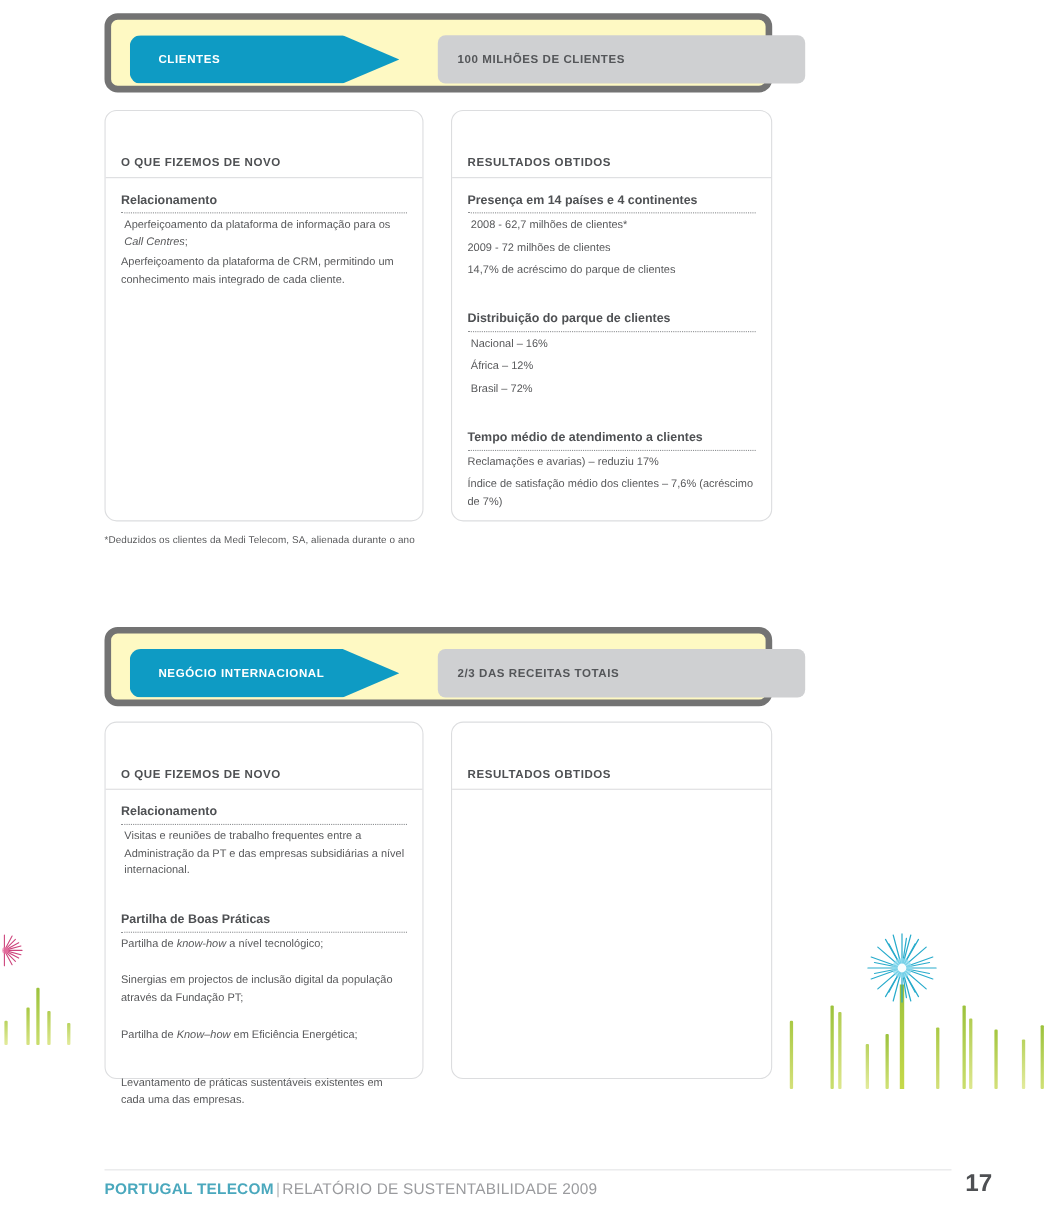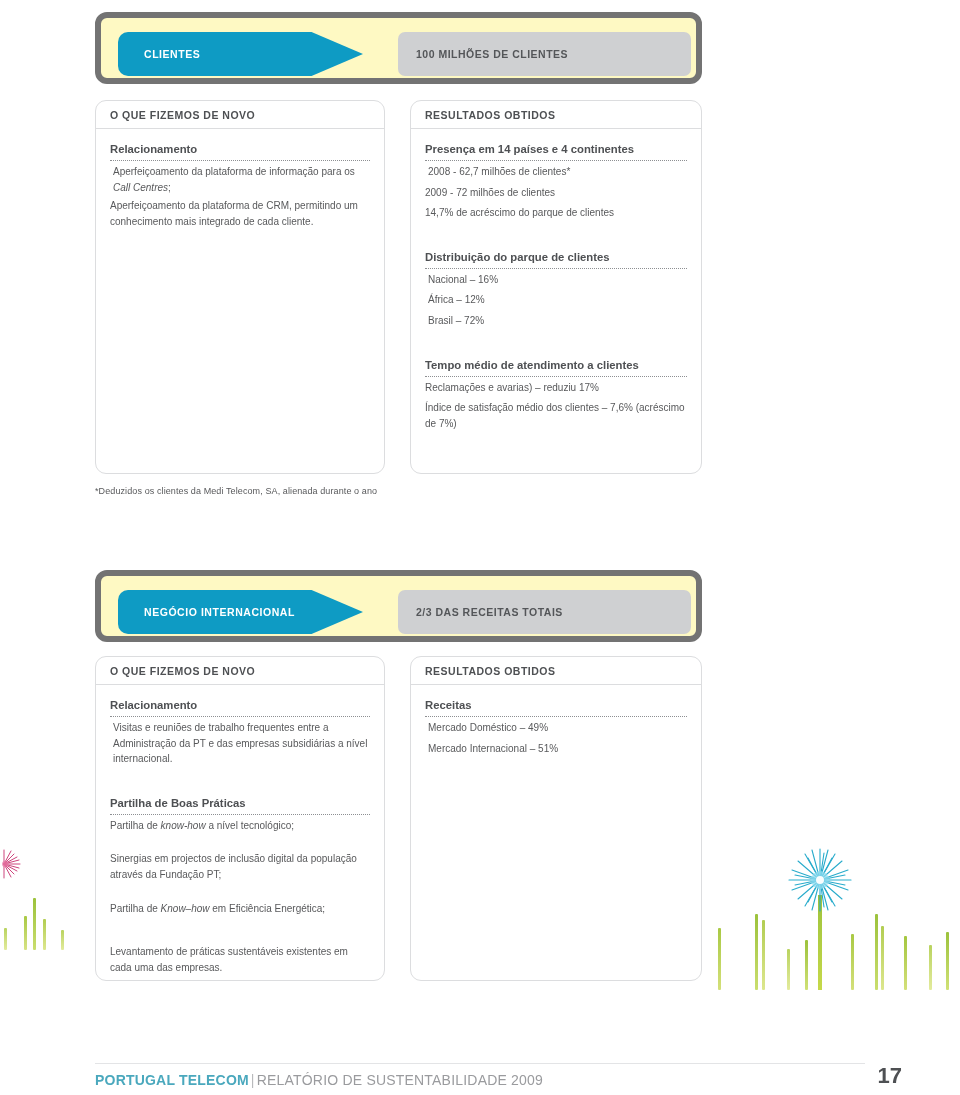--- a/index.html
+++ b/index.html
@@ -59,21 +59,21 @@
     color: #ffffff;
     font-size: 10.5px;
     font-weight: bold;
     letter-spacing: 0.55px;
     padding-left: 26px;
   }
   .grey-tag {
     position: absolute;
     left: 297px;
     top: 14px;
-    width: 293px;
+    width: 334px;
     height: 44px;
     background: #cfd0d2;
     border-radius: 7px;
     display: flex;
     align-items: center;
   }
   .grey-tag span {
     color: #545659;
     font-size: 10.5px;
     font-weight: bold;
@@ -87,20 +87,21 @@
     border: 1px solid #dcdddf;
     border-radius: 11px;
     background: #ffffff;
   }
   .panel-header {
     height: 28px;
     border-bottom: 1px solid #dcdddf;
     display: flex;
     align-items: center;
     padding-left: 14px;
+    margin-top: 33px;
   }
   .panel-header span {
     font-size: 10.5px;
     font-weight: bold;
     color: #4e5053;
     letter-spacing: 0.5px;
   }
   .panel-body { padding: 13px 14px 10px 14px; }
 
   .blk { margin-bottom: 11px; }
@@ -269,28 +270,20 @@
         <div class="para" style="margin-top:18px;">Partilha de <em>Know–how</em> em Eficiência Energética;</div>
         <div class="para" style="margin-top:28px;">Levantamento de práticas sustentáveis existentes em cada uma das empresas.</div>
       </div>
 
     </div>
   </div>
 
   <div class="panel" style="left:410px; top:656px; width:292px; height:325px;">
     <div class="panel-header">
       <span>RESULTADOS OBTIDOS</span>
-    </div>
-    <div class="panel-body">
-      <div class="blk">
-        <div class="blk-title">Receitas</div>
-        <div class="dots"></div>
-        <div class="para indent">Mercado Doméstico – 49%</div>
-        <div class="para indent" style="margin-top:5px;">Mercado Internacional – 51%</div>
-      </div>
     </div>
   </div>
 
   <div class="deco" style="left:705px; top:835px; width:250px; height:155px;">
     <div class="blade" style="left:13px;  width:3px;  height:62px; background:linear-gradient(to bottom,#a9c944,#d4e07a);"></div>
     <div class="blade" style="left:50px;  width:3px;  height:76px; background:linear-gradient(to bottom,#9cc23c,#cade6e);"></div>
     <div class="blade" style="left:57px;  width:3px;  height:70px; background:linear-gradient(to bottom,#b2cd52,#dde78e);"></div>
     <div class="blade" style="left:82px;  width:3px;  height:41px; background:linear-gradient(to bottom,#b9d35f,#e3eb9d);"></div>
     <div class="blade" style="left:100px; width:3px;  height:50px; background:linear-gradient(to bottom,#9cc23c,#d0e176);"></div>
     <div class="blade" style="left:146px; width:3px;  height:56px; background:linear-gradient(to bottom,#a9c944,#d4e07a);"></div>

